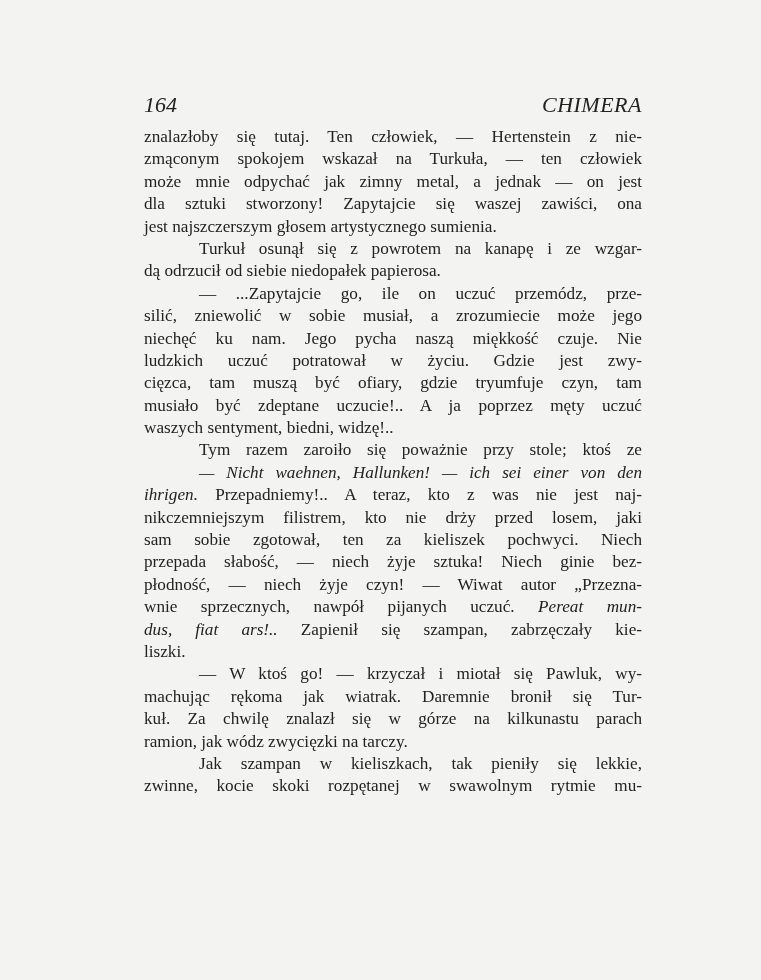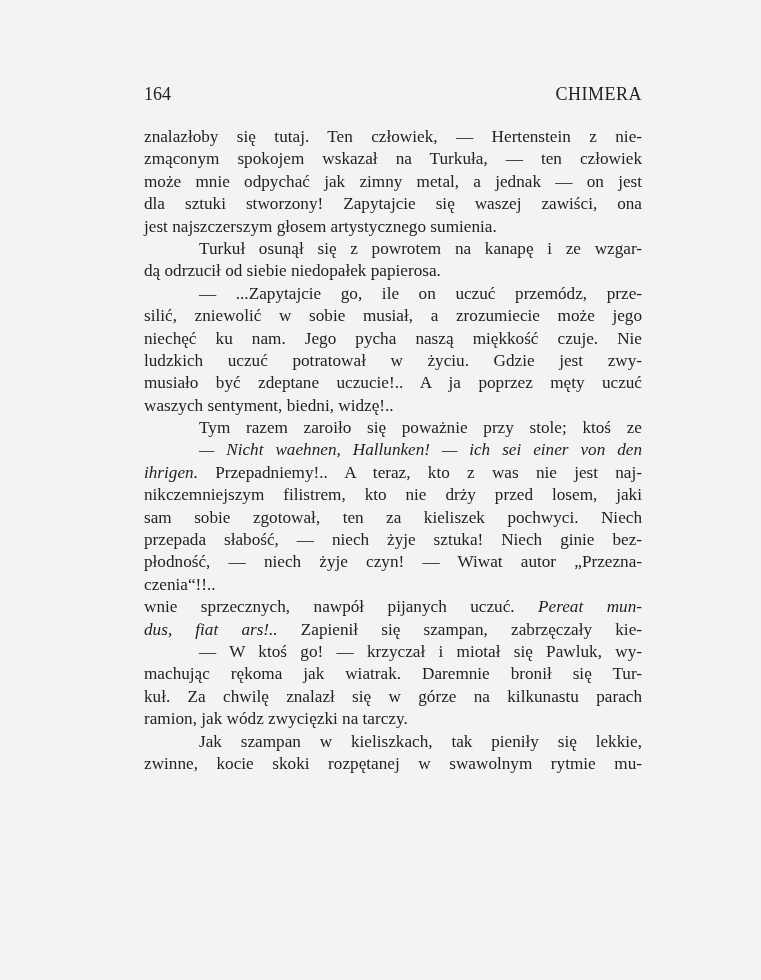--- a/index.html
+++ b/index.html
@@ -4,21 +4,21 @@
 <style>
   html, body { margin: 0; padding: 0; }
   body {
     width: 761px; height: 980px; overflow: hidden;
     background: #f3f3f1;
     color: #222;
     font-family: "Liberation Serif", "DejaVu Serif", serif;
     position: relative;
   }
   .page { position: absolute; left: 144px; top: 0; width: 498px; }
-  .header { position: absolute; top: 84px; left: 0; width: 498px; height: 26px; font-size: 18px; }
+  .header { position: absolute; top: 92px; left: 0; width: 498px; height: 26px; font-style: italic; font-size: 22px; }
   .page-num { position: absolute; left: 0; top: 0; }
   .running-title { position: absolute; right: 0; top: 0; letter-spacing: 0.5px; text-align: center; }
   .body { position: absolute; top: 126px; left: 0; width: 498px; font-size: 17.2px; line-height: 22.4px; }
   .line { display: block; white-space: nowrap; text-align: justify; text-align-last: justify; height: 22.4px; }
   .line.last { text-align-last: left; }
   .line.indent { padding-left: 55px; }
   i { font-style: italic; }
 </style>
 </head>
 <body>
@@ -33,32 +33,33 @@
       <span class="line"><span>zmąconym spokojem wskazał na Turkuła, — ten człowiek</span></span>
       <span class="line"><span>może mnie odpychać jak zimny metal, a jednak — on jest</span></span>
       <span class="line"><span>dla sztuki stworzony!  Zapytajcie się waszej zawiści, ona</span></span>
       <span class="line last"><span>jest najszczerszym głosem artystycznego sumienia.</span></span>
       <span class="line indent"><span>Turkuł osunął się z powrotem na kanapę i ze wzgar-</span></span>
       <span class="line last"><span>dą odrzucił od siebie niedopałek papierosa.</span></span>
       <span class="line indent"><span>— ...Zapytajcie go, ile on uczuć przemódz, prze-</span></span>
       <span class="line"><span>silić, zniewolić w sobie musiał, a zrozumiecie może jego</span></span>
       <span class="line"><span>niechęć ku nam.  Jego pycha naszą miękkość czuje.  Nie</span></span>
       <span class="line"><span>ludzkich uczuć potratował w życiu.  Gdzie jest zwy-</span></span>
+      <span class="line"><span>cięzca, tam muszą być ofiary, gdzie tryumfuje czyn, tam</span></span>
       <span class="line"><span>musiało być zdeptane uczucie!..  A ja poprzez męty uczuć</span></span>
       <span class="line last"><span>waszych sentyment, biedni, widzę!..</span></span>
       <span class="line indent"><span>Tym razem zaroiło się poważnie przy stole; ktoś ze</span></span>
       <span class="line indent"><i>— Nicht waehnen, Hallunken! — ich sei einer von den</i></span>
       <span class="line"><i>ihrigen.</i><span>  Przepadniemy!..  A teraz, kto z was nie jest naj-</span></span>
       <span class="line"><span>nikczemniejszym filistrem, kto nie drży przed losem, jaki</span></span>
       <span class="line"><span>sam sobie zgotował, ten za kieliszek pochwyci.  Niech</span></span>
       <span class="line"><span>przepada słabość, — niech żyje sztuka!  Niech ginie bez-</span></span>
       <span class="line"><span>płodność, — niech żyje czyn! — Wiwat autor „Przezna-</span></span>
-      <span class="line last"><span>czenia“!!..</span></span>
       <span class="line"><span>wnie sprzecznych, nawpół pijanych uczuć.</span> <i>Pereat mun-</i></span>
       <span class="line"><i>dus, fiat ars!..</i><span>  Zapienił się szampan, zabrzęczały kie-</span></span>
+      <span class="line last"><span>liszki.</span></span>
       <span class="line indent"><span>— W ktoś go! — krzyczał i miotał się Pawluk, wy-</span></span>
       <span class="line"><span>machując rękoma jak wiatrak.  Daremnie bronił się Tur-</span></span>
       <span class="line"><span>kuł.  Za chwilę znalazł się w górze na kilkunastu parach</span></span>
       <span class="line last"><span>ramion, jak wódz zwycięzki na tarczy.</span></span>
       <span class="line indent"><span>Jak szampan w kieliszkach, tak pieniły się lekkie,</span></span>
       <span class="line"><span>zwinne, kocie skoki rozpętanej w swawolnym rytmie mu-</span></span>
     </div>
 </div>
 
 </body></html>

